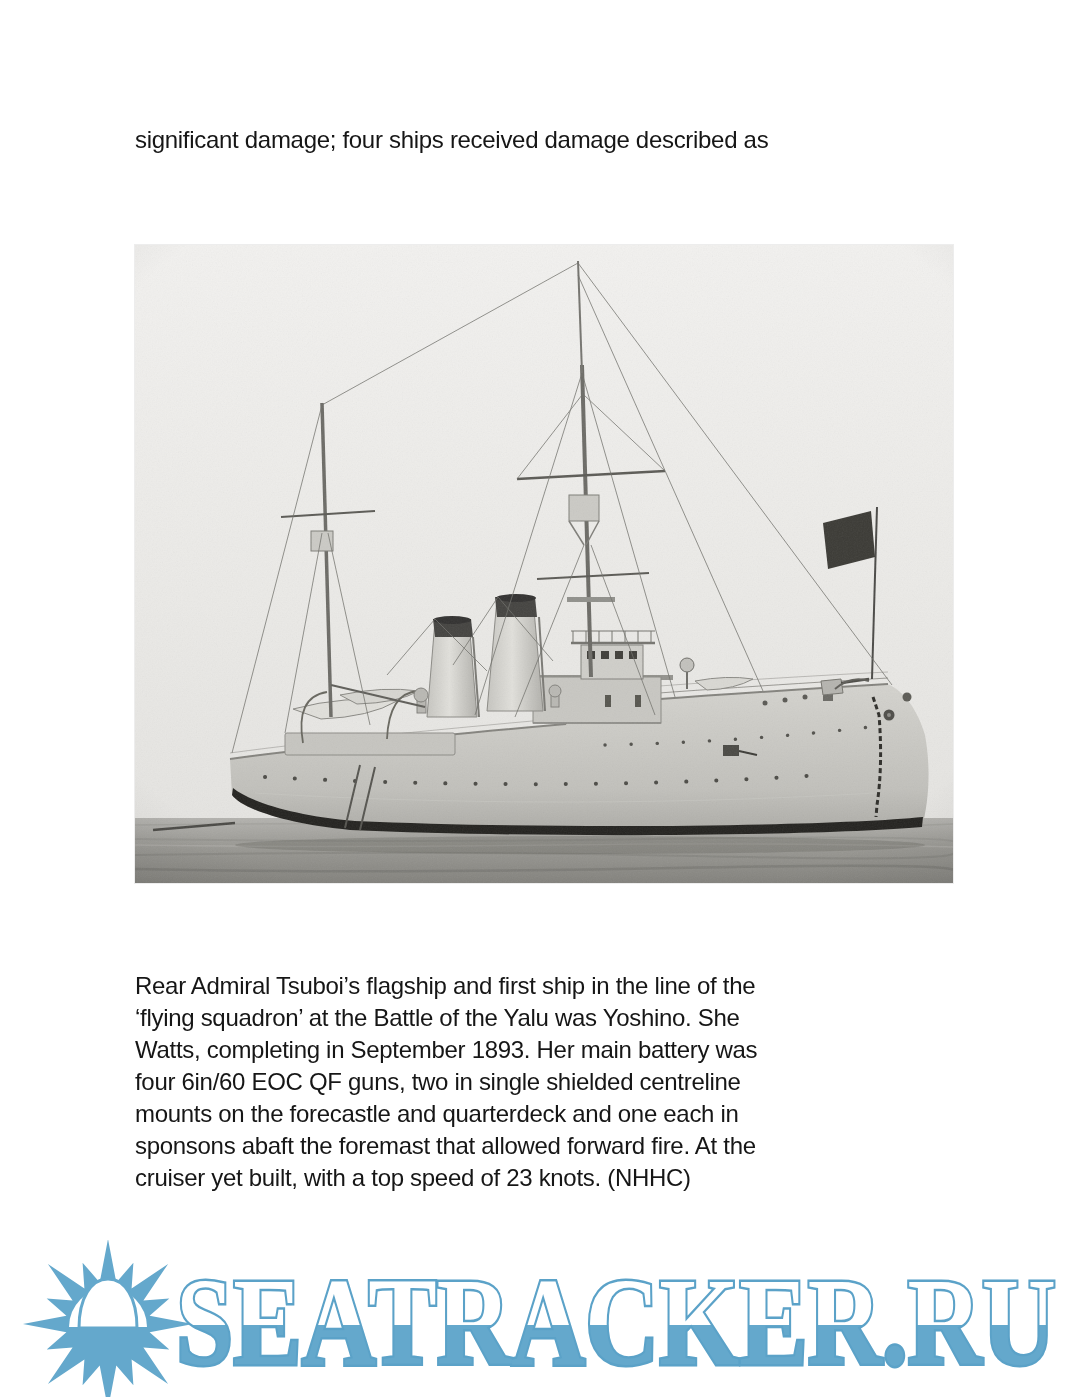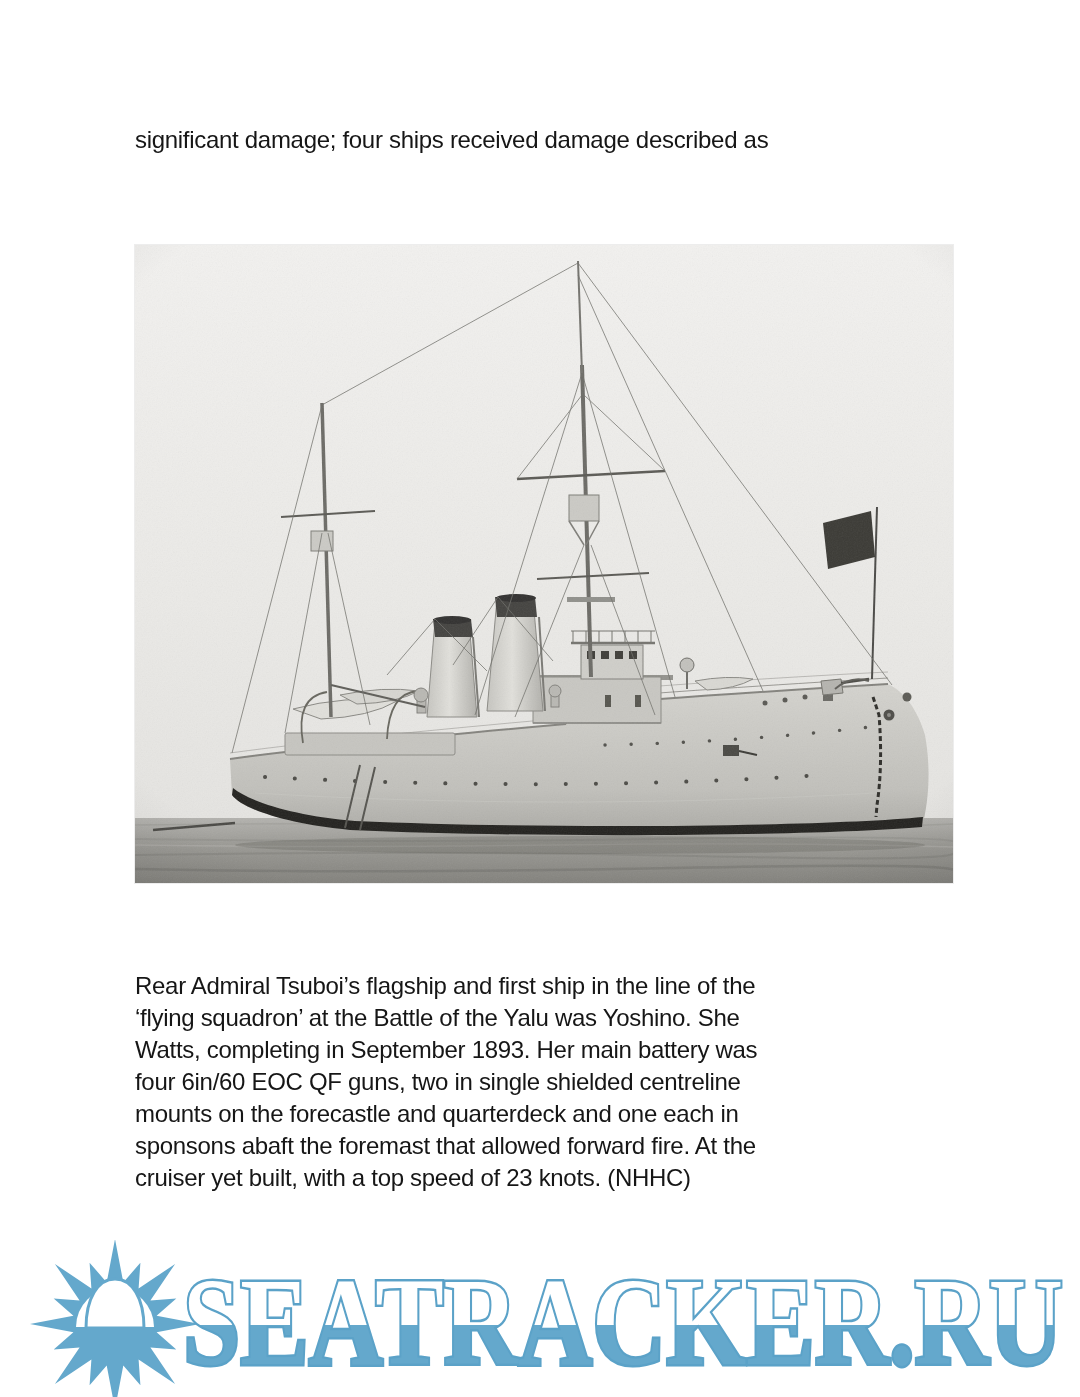--- a/index.html
+++ b/index.html
@@ -20,21 +20,21 @@
   .body-text { left: 135px; top: 970px; width: 830px; }
 
   
   .photo {
     left: 135px; top: 245px; width: 818px; height: 638px;
     box-shadow: 0 0 0 1px rgba(0,0,0,0.07);
   }
   .photo svg { display: block; }
 
   
-  .watermark { left: 0; top: 1240px; width: 868px; height: 157px; margin-left: 7px; }
+  .watermark { left: 0; top: 1240px; width: 868px; height: 157px; }
   .watermark svg { display: block; }
   .wm-text {
     font-family: "Liberation Serif", serif;
     font-weight: bold;
   }
 </style>
 </head>
 <body>
 
 <div class="abs para intro">

